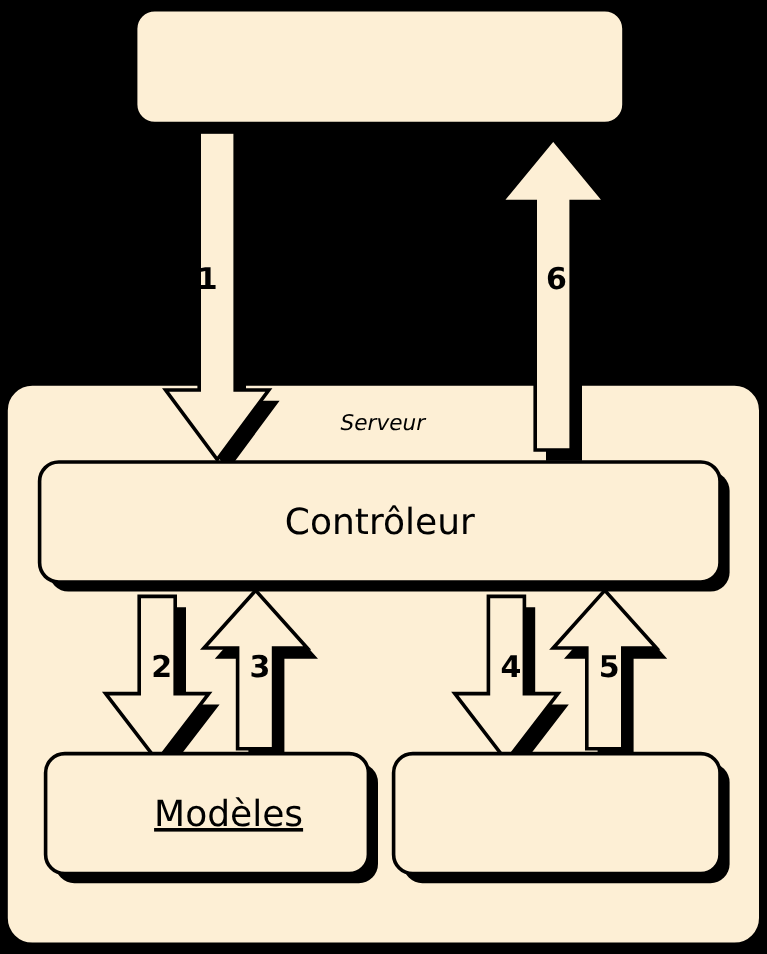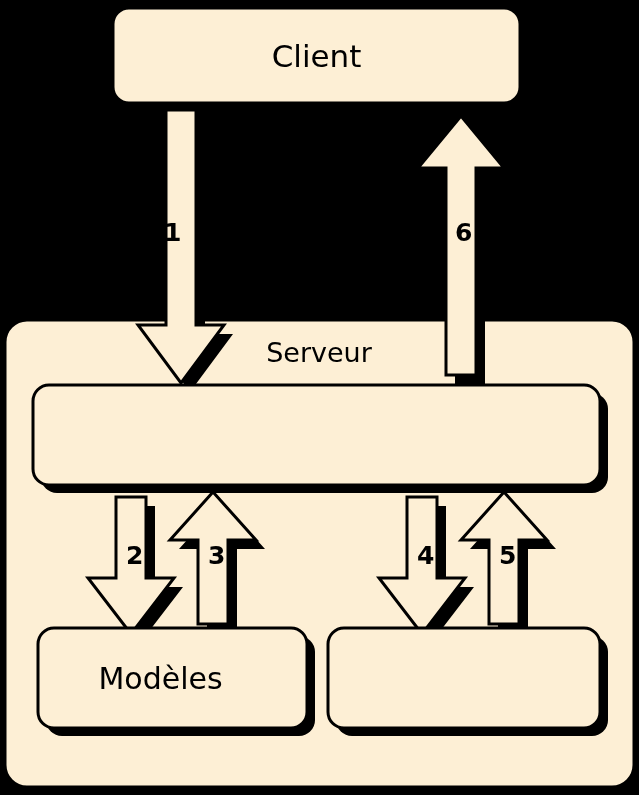--- a/index.html
+++ b/index.html
@@ -38,23 +38,23 @@
   .arrow-num {
     position: absolute;
     color: #000000;
     font-family: "DejaVu Sans", sans-serif;
     font-weight: 700;
     font-size: 25px;
     line-height: 1;
     pointer-events: none;
   }
   .lbl-client   { left: 113px; top: 8px;   width: 407px; height: 95px;  font-size: 31px; }
-  .lbl-serveur  { left: 240px; top: 332px; width: 158px; height: 40px;  font-size: 27px; }
+  .lbl-serveur  { left: 240px; top: 332px; width: 158px; height: 40px;  font-size: 18px; font-style: italic; }
   .lbl-ctrl     { left: 33px;  top: 385px; width: 567px; height: 100px; font-size: 30px; }
-  .lbl-modeles  { left: 26px;  top: 628px; width: 269px; height: 100px; font-size: 30px; }
+  .lbl-modeles  { left: 56px;  top: 628px; width: 269px; height: 100px; font-size: 30px; text-decoration: underline; }
   .lbl-vues     { left: 328px; top: 628px; width: 272px; height: 100px; font-size: 30px; }
 
   .num-1 { left: 164px; top: 220px; }
   .num-6 { left: 455px; top: 220px; }
   .num-2 { left: 126px; top: 543px; }
   .num-3 { left: 208px; top: 543px; }
   .num-4 { left: 417px; top: 543px; }
   .num-5 { left: 499px; top: 543px; }
 </style>
 </head>
@@ -116,24 +116,24 @@
       <rect x="38" y="628" width="269" height="100" rx="16" ry="16" fill="#FDEFD5" stroke="#000000" stroke-width="3"></rect>
     </g>
 
     <g>
       <rect x="336" y="636" width="272" height="100" rx="16" ry="16" fill="#000000"></rect>
       <rect x="328" y="628" width="272" height="100" rx="16" ry="16" fill="#FDEFD5" stroke="#000000" stroke-width="3"></rect>
     </g>
 
   </svg>
 
-  <div class="box-label lbl-client">Client</div>
 
   <div class="box-label lbl-serveur">Serveur</div>
 
+  <div class="box-label lbl-ctrl">Contrôleur</div>
 
   <div class="box-label lbl-modeles">Modèles</div>
 
 
   <div class="arrow-num num-1">1</div>
 
   <div class="arrow-num num-2">2</div>
 
   <div class="arrow-num num-3">3</div>
 

